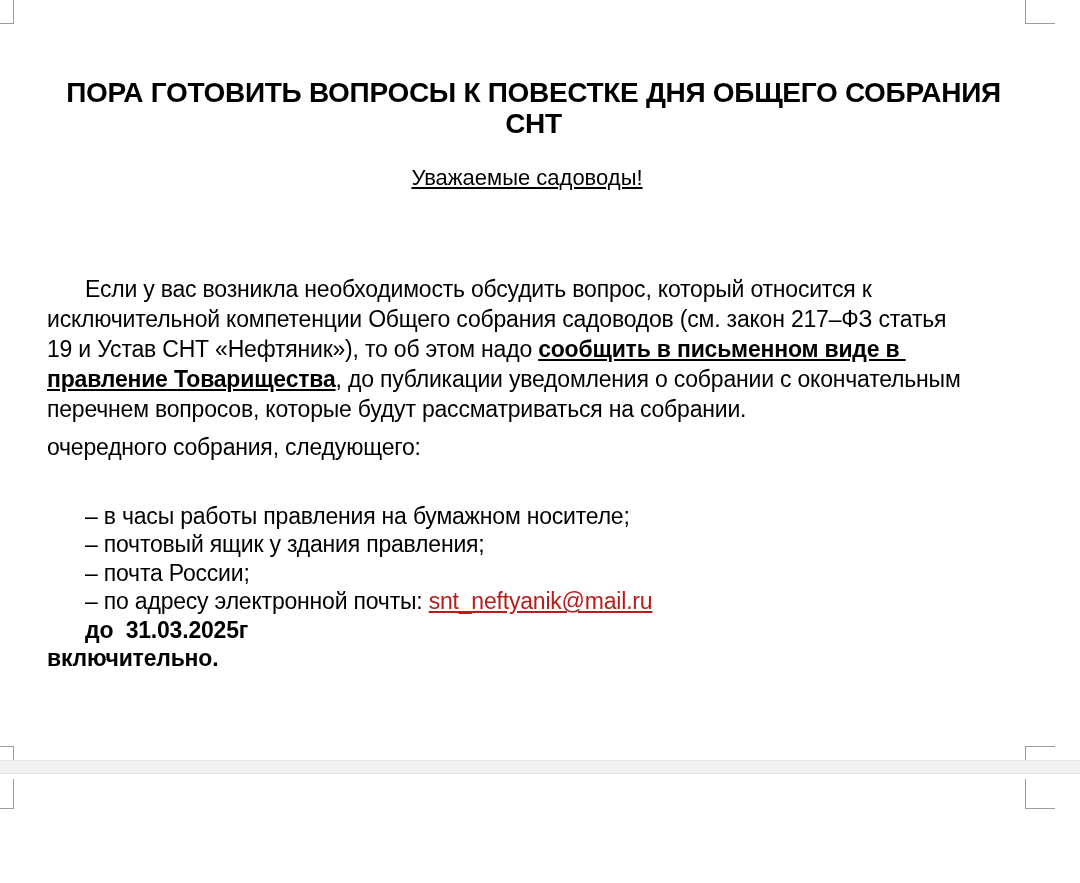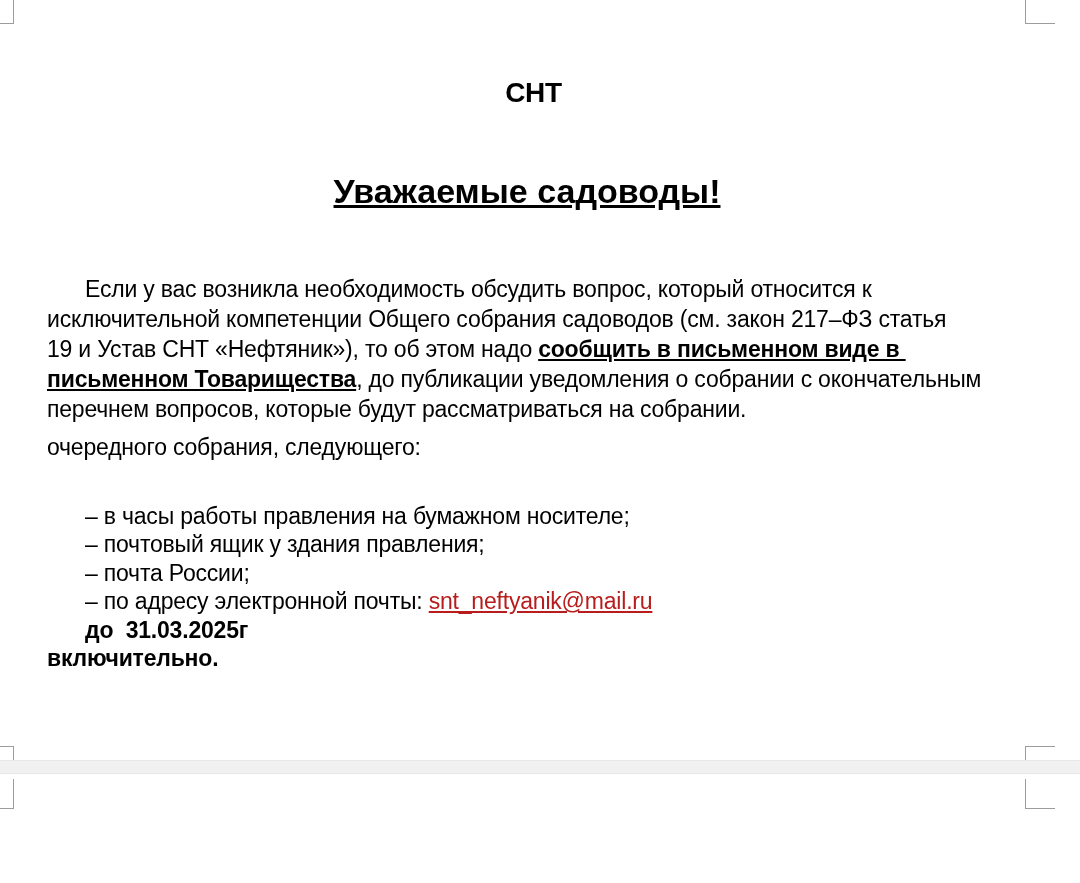--- a/index.html
+++ b/index.html
@@ -26,22 +26,22 @@
     background:#f1f1f1;
     border-top:1px solid #e7e7e7;border-bottom:1px solid #e7e7e7;
   }
   
   .doc-title{
     position:absolute;left:47px;right:60px;top:77px;
     text-align:center;font-weight:700;font-size:28px;line-height:31px;
     letter-spacing:-0.3px;
   }
   .greeting{
-    position:absolute;left:47px;right:73px;top:173px;
-    text-align:center;font-weight:700;font-size:34px;line-height:36px;
+    position:absolute;left:47px;right:73px;top:160px;
+    text-align:center;font-weight:400;font-size:22px;line-height:36px;
     text-decoration:underline;
   }
   .textblock{position:absolute;left:47px;right:73px;font-size:23px;letter-spacing:-0.2px;}
   .block-paragraph-1{top:274px;line-height:30px;}
   .block-paragraph-2{top:433px;line-height:29px;}
   .block-list{top:502px;line-height:28.4px;}
   .line{white-space:pre;}
   .line.indent{padding-left:38px;}
   .line.li{padding-left:38px;}
   .bold-underline{font-weight:700;text-decoration:underline;}
@@ -57,30 +57,31 @@
 <body>
 
 <div class="screen">
 
   <div class="crop tl1"></div>
   <div class="crop tr1"></div>
   <div class="crop bl1"></div>
   <div class="crop br1"></div>
 
   <div class="doc-title">
+    <div>ПОРА ГОТОВИТЬ ВОПРОСЫ К ПОВЕСТКЕ ДНЯ ОБЩЕГО СОБРАНИЯ</div>
     <div>СНТ</div>
   </div>
 
   <div class="greeting">Уважаемые садоводы!</div>
 
   <div class="textblock block-paragraph-1">
       <div class="line indent"><span>Если у вас возникла необходимость обсудить вопрос, который относится к</span></div>
       <div class="line"><span>исключительной компетенции Общего собрания садоводов (см. закон 217–ФЗ статья</span></div>
       <div class="line"><span>19 и Устав СНТ «Нефтяник»), то об этом надо </span><span class="bold-underline">сообщить в письменном виде в </span></div>
-      <div class="line"><span class="bold-underline">письменном Товарищества</span><span>, до публикации уведомления о собрании с окончательным</span></div>
+      <div class="line"><span class="bold-underline">правление Товарищества</span><span>, до публикации уведомления о собрании с окончательным</span></div>
       <div class="line"><span>перечнем вопросов, которые будут рассматриваться на собрании.</span></div>
     </div>
   <div class="textblock block-paragraph-2">
       <div class="line"><span>очередного собрания, следующего:</span></div>
     </div>
   <div class="textblock block-list">
       <div class="line li"><span>– в часы работы правления на бумажном носителе;</span></div>
       <div class="line li"><span>– почтовый ящик у здания правления;</span></div>
       <div class="line li"><span>– почта России;</span></div>
       <div class="line li"><span>– по адресу электронной почты: </span><a class="link">snt_neftyanik@mail.ru</a></div>

